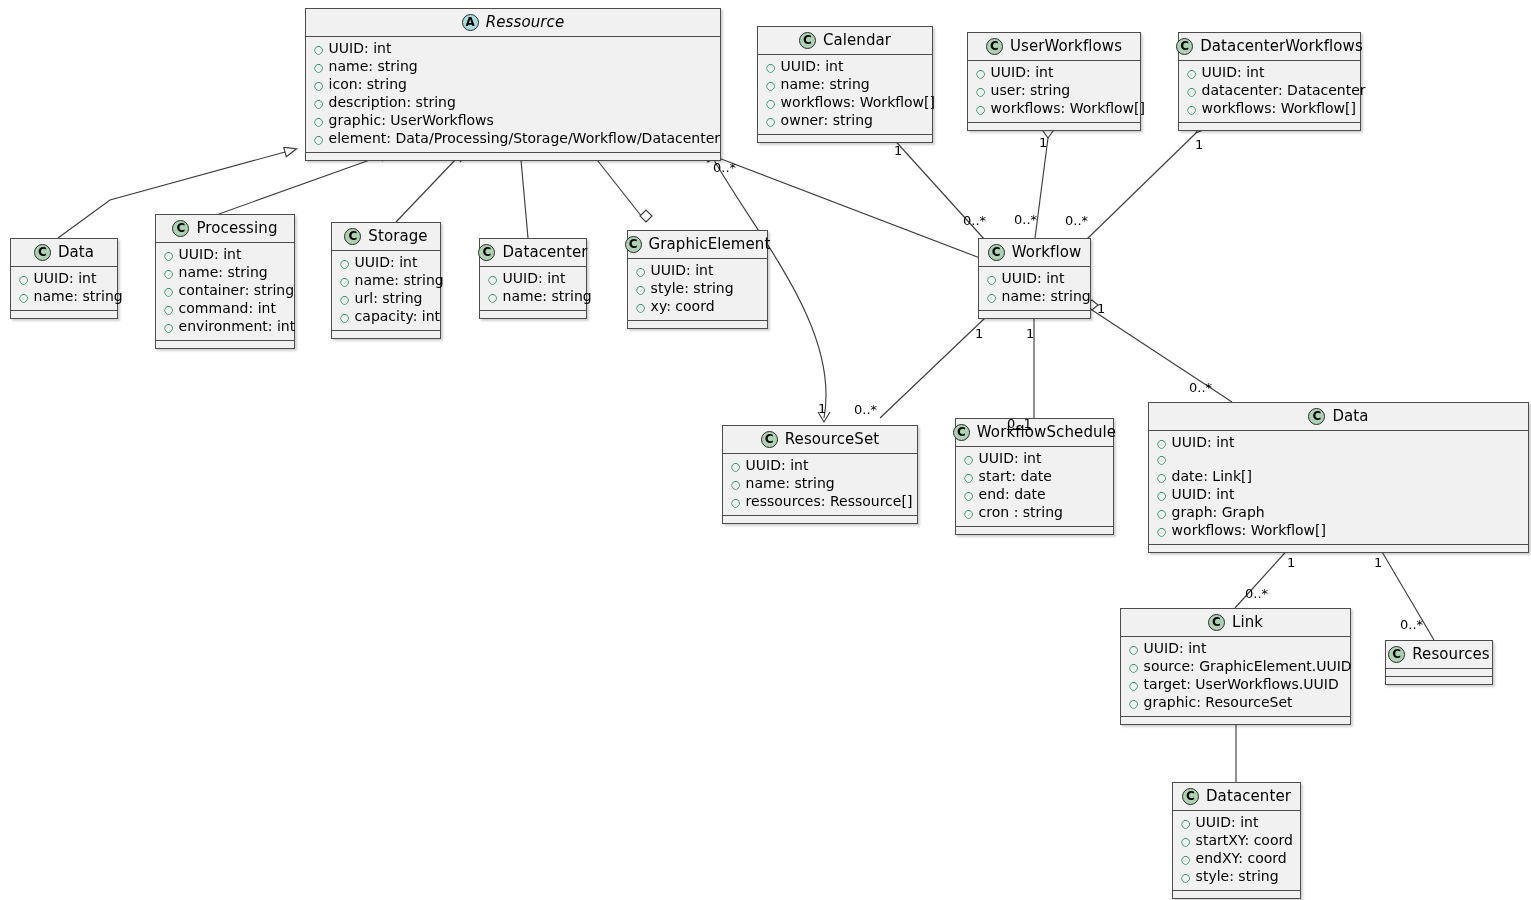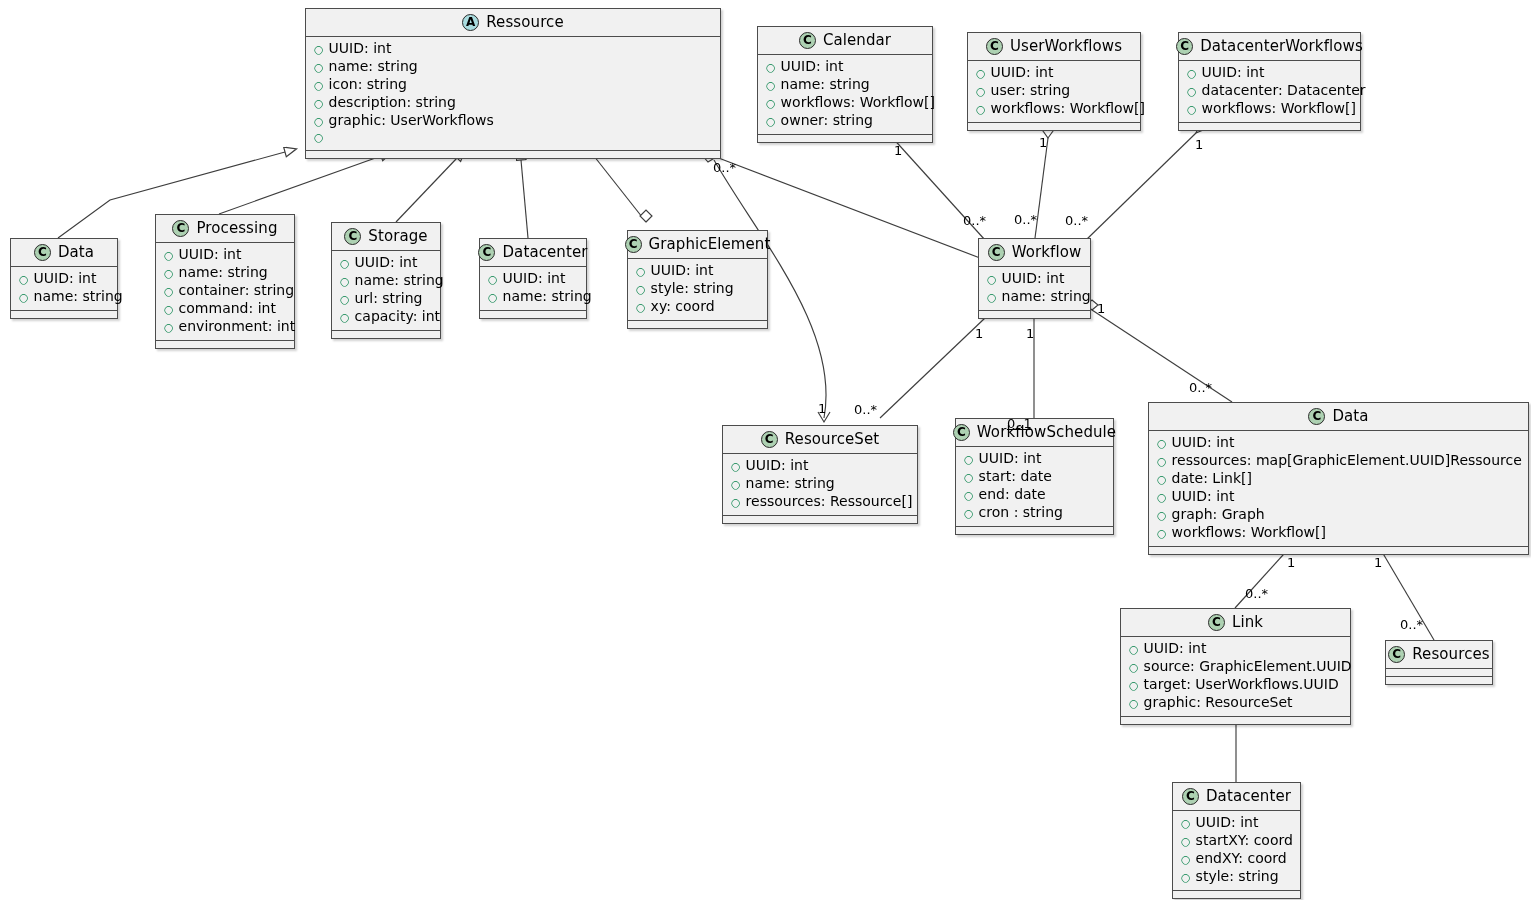--- a/index.html
+++ b/index.html
@@ -45,20 +45,21 @@
     align-items: center;
     justify-content: center;
     gap: 7px;
   }
   .cls-title {
     font-size: 15px;
     color: #000000;
     letter-spacing: 0.1px;
   }
   .cls-title.abstract {
+    font-style: italic;
   }
   .badge {
     display: inline-block;
     width: 17px;
     height: 17px;
     line-height: 15px;
     border-radius: 50%;
     text-align: center;
     font-size: 12px;
     font-weight: bold;
@@ -190,20 +191,21 @@
           <div class="attr">
             <span class="vis">○</span>
             <span>description: string</span>
           </div>
           <div class="attr">
             <span class="vis">○</span>
             <span>graphic: UserWorkflows</span>
           </div>
           <div class="attr">
             <span class="vis">○</span>
+            <span>element: Data/Processing/Storage/Workflow/Datacenter</span>
           </div>
         </div>
         <div class="cls-footer"></div>
       </div>
       <div class="umlclass" style="left: 757px; top: 26px; width: 176px;">
         <div class="cls-header">
           <span class="badge c">C</span>
           <span class="cls-title">Calendar</span>
         </div>
         <div class="cls-body">
@@ -445,21 +447,20 @@
           <span class="badge c">C</span>
           <span class="cls-title">Data</span>
         </div>
         <div class="cls-body">
           <div class="attr">
             <span class="vis">○</span>
             <span>UUID: int</span>
           </div>
           <div class="attr">
             <span class="vis">○</span>
-            <span>ressources: map[GraphicElement.UUID]Ressource</span>
           </div>
           <div class="attr">
             <span class="vis">○</span>
             <span>date: Link[]</span>
           </div>
           <div class="attr">
             <span class="vis">○</span>
             <span>UUID: int</span>
           </div>
           <div class="attr">

